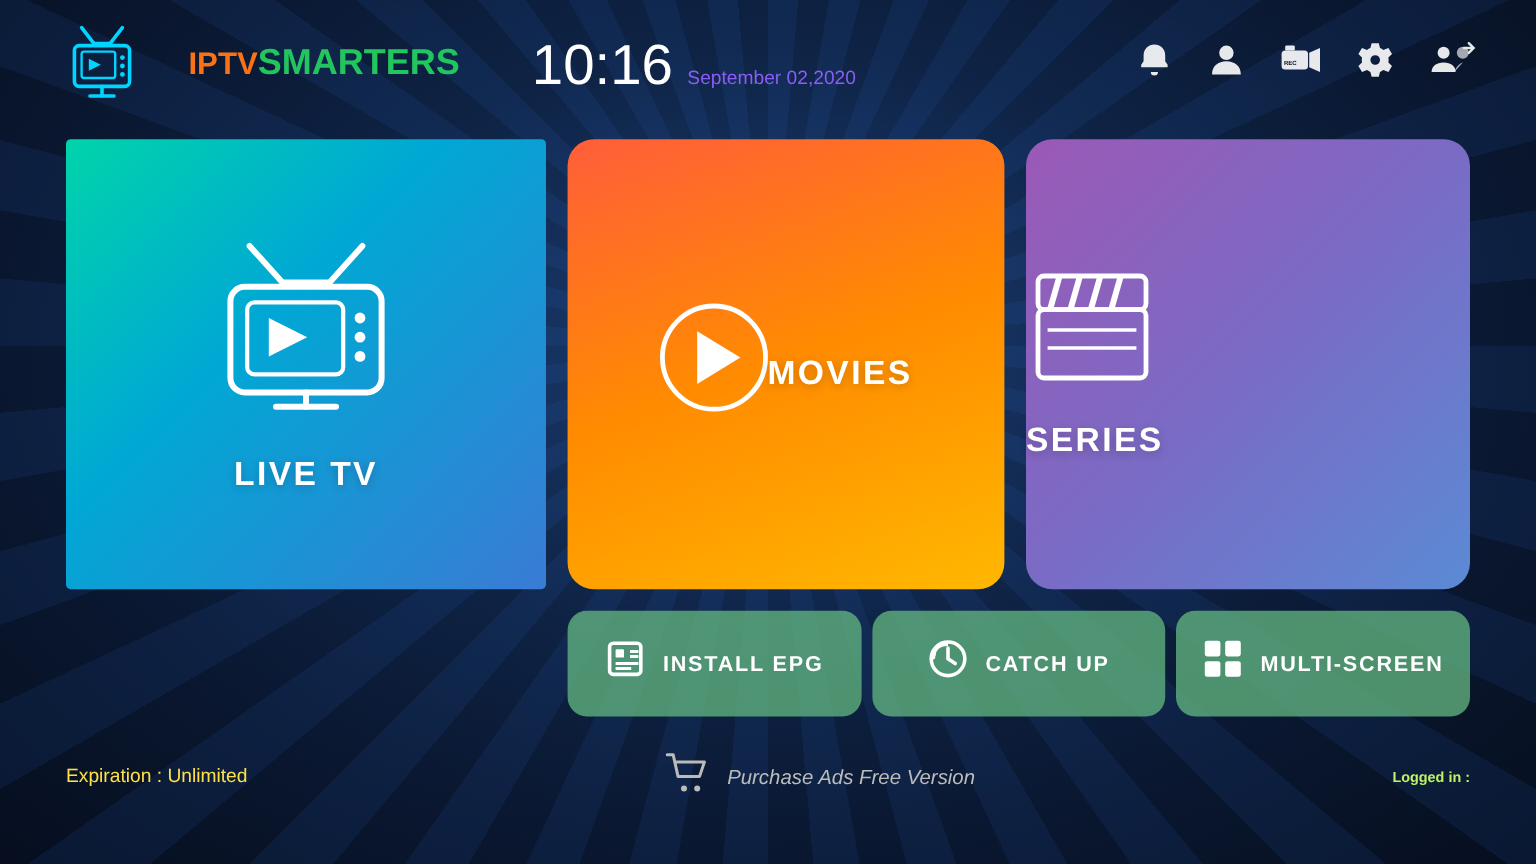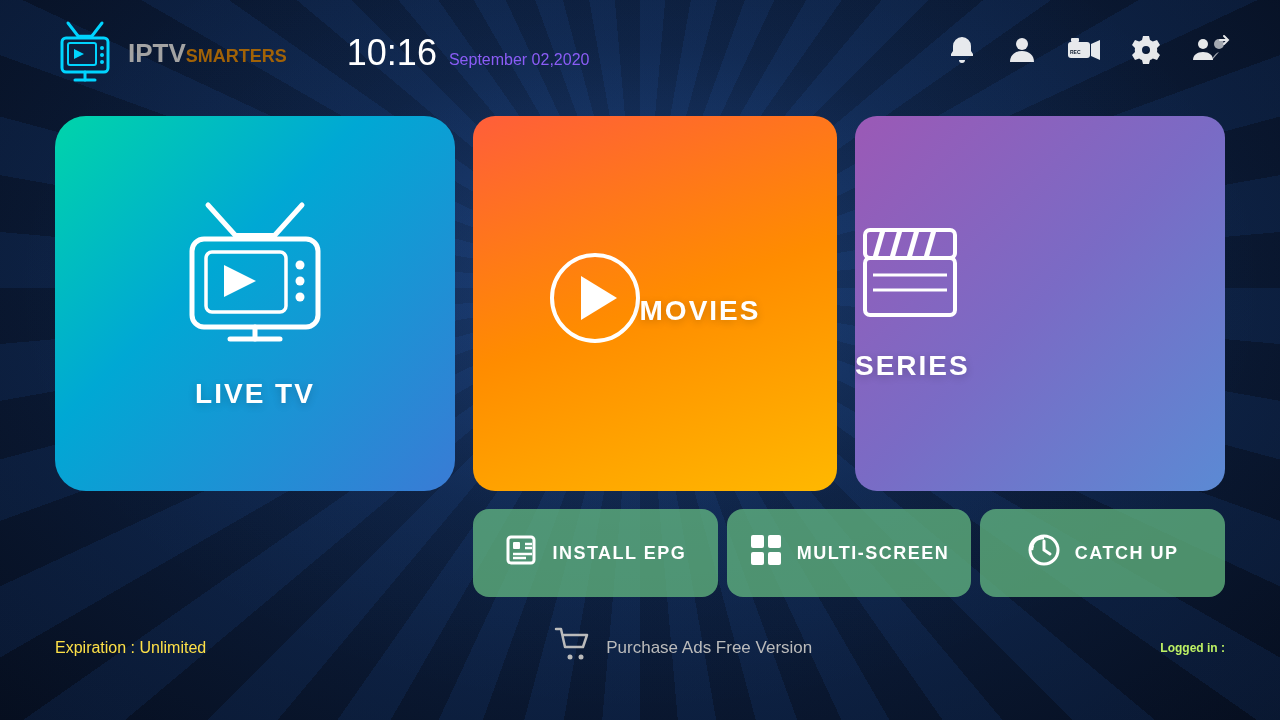--- a/index.html
+++ b/index.html
@@ -57,21 +57,21 @@
       height: 70px;
     }
 
     .datetime {
       margin-left: 30px;
       display: flex;
       align-items: baseline;
       gap: 12px;
     }
     .time {
-      font-size: 36px;
+      font-size: 47px;
       font-weight: 300;
       color: white;
     }
     .date {
       font-size: 16px;
       color: #8b5cf6;
     }
 
     .header-icons {
       margin-left: auto;
@@ -95,21 +95,21 @@
 
     .grid-top {
       display: flex;
       gap: 18px;
       height: 375px;
     }
 
     
     .card-live-tv {
       flex: 0 0 400px;
-      border-radius: 31px;
+      border-radius: 4px;
       background: linear-gradient(135deg, #00d4aa 0%, #00a8d4 40%, #3a7bd5 100%);
       display: flex;
       flex-direction: column;
       align-items: center;
       justify-content: center;
       cursor: pointer;
       transition: transform 0.1s;
     }
 
     .tv-icon-wrap {
@@ -196,20 +196,21 @@
     .footer-center {
       flex: 1;
       display: flex;
       align-items: center;
       justify-content: center;
       gap: 14px;
     }
     .footer-center-text {
       font-size: 17px;
       color: #bbb;
+      font-style: italic;
     }
     .cart-icon {
       font-size: 30px;
       color: #ccc;
     }
     .footer-right {
       font-size: 12px;
       color: #bef264;
       font-weight: bold;
     }
@@ -255,21 +256,21 @@
       <polygon points="24,31 24,41 34,36" fill="#00d4ff"></polygon>
 
       <circle cx="52" cy="30" r="2" fill="#00d4ff"></circle>
       <circle cx="52" cy="37" r="2" fill="#00d4ff"></circle>
       <circle cx="52" cy="44" r="2" fill="#00d4ff"></circle>
 
       <line x1="35" y1="54" x2="35" y2="62" stroke="#00d4ff" stroke-width="3" stroke-linecap="round"></line>
       <line x1="25" y1="62" x2="45" y2="62" stroke="#00d4ff" stroke-width="3" stroke-linecap="round"></line>
     </svg>
     <div style="line-height:1">
-      <span style="font-size:26px;font-weight:900;color:#a3a3a3;">IPTV</span><span style="font-size:18px;font-weight:900;color:#a16207;">SMARTERS</span>
+      <span style="font-size:26px;font-weight:900;color:#f97316;margin-left:29px;">IPTV</span><span style="font-size:30px;font-weight:900;color:#22c55e;">SMARTERS</span>
     </div>
   </div>
 
   <div class="datetime">
     <span class="time">10:16</span>
     <span class="date">September 02,2020</span>
   </div>
 
   <div class="header-icons">
 
@@ -382,40 +383,40 @@
           <line x1="21" y1="15" x2="28" y2="15" stroke="white" stroke-width="2.5"></line>
           <line x1="9" y1="21" x2="28" y2="21" stroke="white" stroke-width="2.5"></line>
           <line x1="9" y1="25" x2="22" y2="25" stroke="white" stroke-width="2.5"></line>
         </svg>
       </span>
       <span class="card-small-label">INSTALL EPG</span>
     </div>
 
     <div class="card-small">
       <span class="card-small-icon">
+        <svg width="34" height="34" viewBox="0 0 34 34" fill="none">
+          <circle cx="17" cy="17" r="14" stroke="white" stroke-width="3"></circle>
+          <path d="M17 8v9l6 4" stroke="white" stroke-width="3" stroke-linecap="round"></path>
+          <path d="M5 17 Q5 5 17 5" stroke="white" stroke-width="2.5" fill="none"></path>
+          <polygon points="3,13 7,13 5,18" fill="white"></polygon>
+        </svg>
+      </span>
+      <span class="card-small-label">CATCH UP</span>
+    </div>
+
+    <div class="card-small">
+      <span class="card-small-icon">
         <svg width="34" height="34" viewBox="0 0 34 34" fill="white">
           <rect x="2" y="2" width="13" height="13" rx="2" fill="white"></rect>
           <rect x="19" y="2" width="13" height="13" rx="2" fill="white"></rect>
           <rect x="2" y="19" width="13" height="13" rx="2" fill="white"></rect>
           <rect x="19" y="19" width="13" height="13" rx="2" fill="white"></rect>
         </svg>
       </span>
       <span class="card-small-label">MULTI-SCREEN</span>
-    </div>
-
-    <div class="card-small">
-      <span class="card-small-icon">
-        <svg width="34" height="34" viewBox="0 0 34 34" fill="none">
-          <circle cx="17" cy="17" r="14" stroke="white" stroke-width="3"></circle>
-          <path d="M17 8v9l6 4" stroke="white" stroke-width="3" stroke-linecap="round"></path>
-          <path d="M5 17 Q5 5 17 5" stroke="white" stroke-width="2.5" fill="none"></path>
-          <polygon points="3,13 7,13 5,18" fill="white"></polygon>
-        </svg>
-      </span>
-      <span class="card-small-label">CATCH UP</span>
     </div>
   </div>
 </div>
 
 <div class="footer">
   <span class="footer-left">Expiration : Unlimited</span>
   <div class="footer-center">
     <span class="cart-icon">
       <svg width="38" height="34" viewBox="0 0 38 34" fill="none">
         <path d="M2 2h5l4 18h18l4-12H10" stroke="#bbb" stroke-width="2.5" stroke-linecap="round" stroke-linejoin="round" fill="none"></path>

